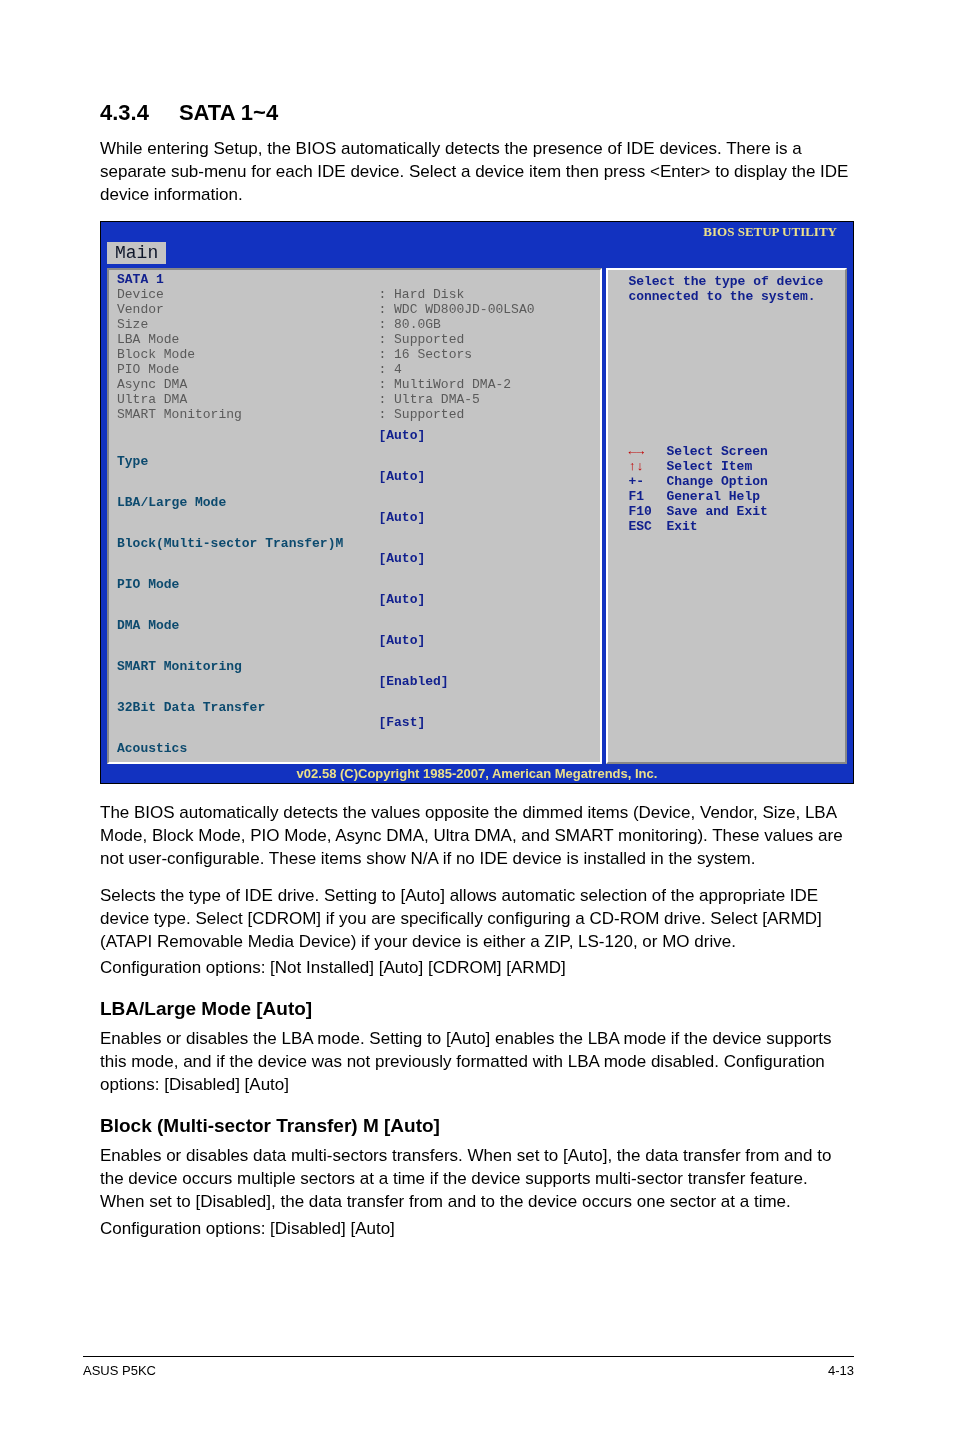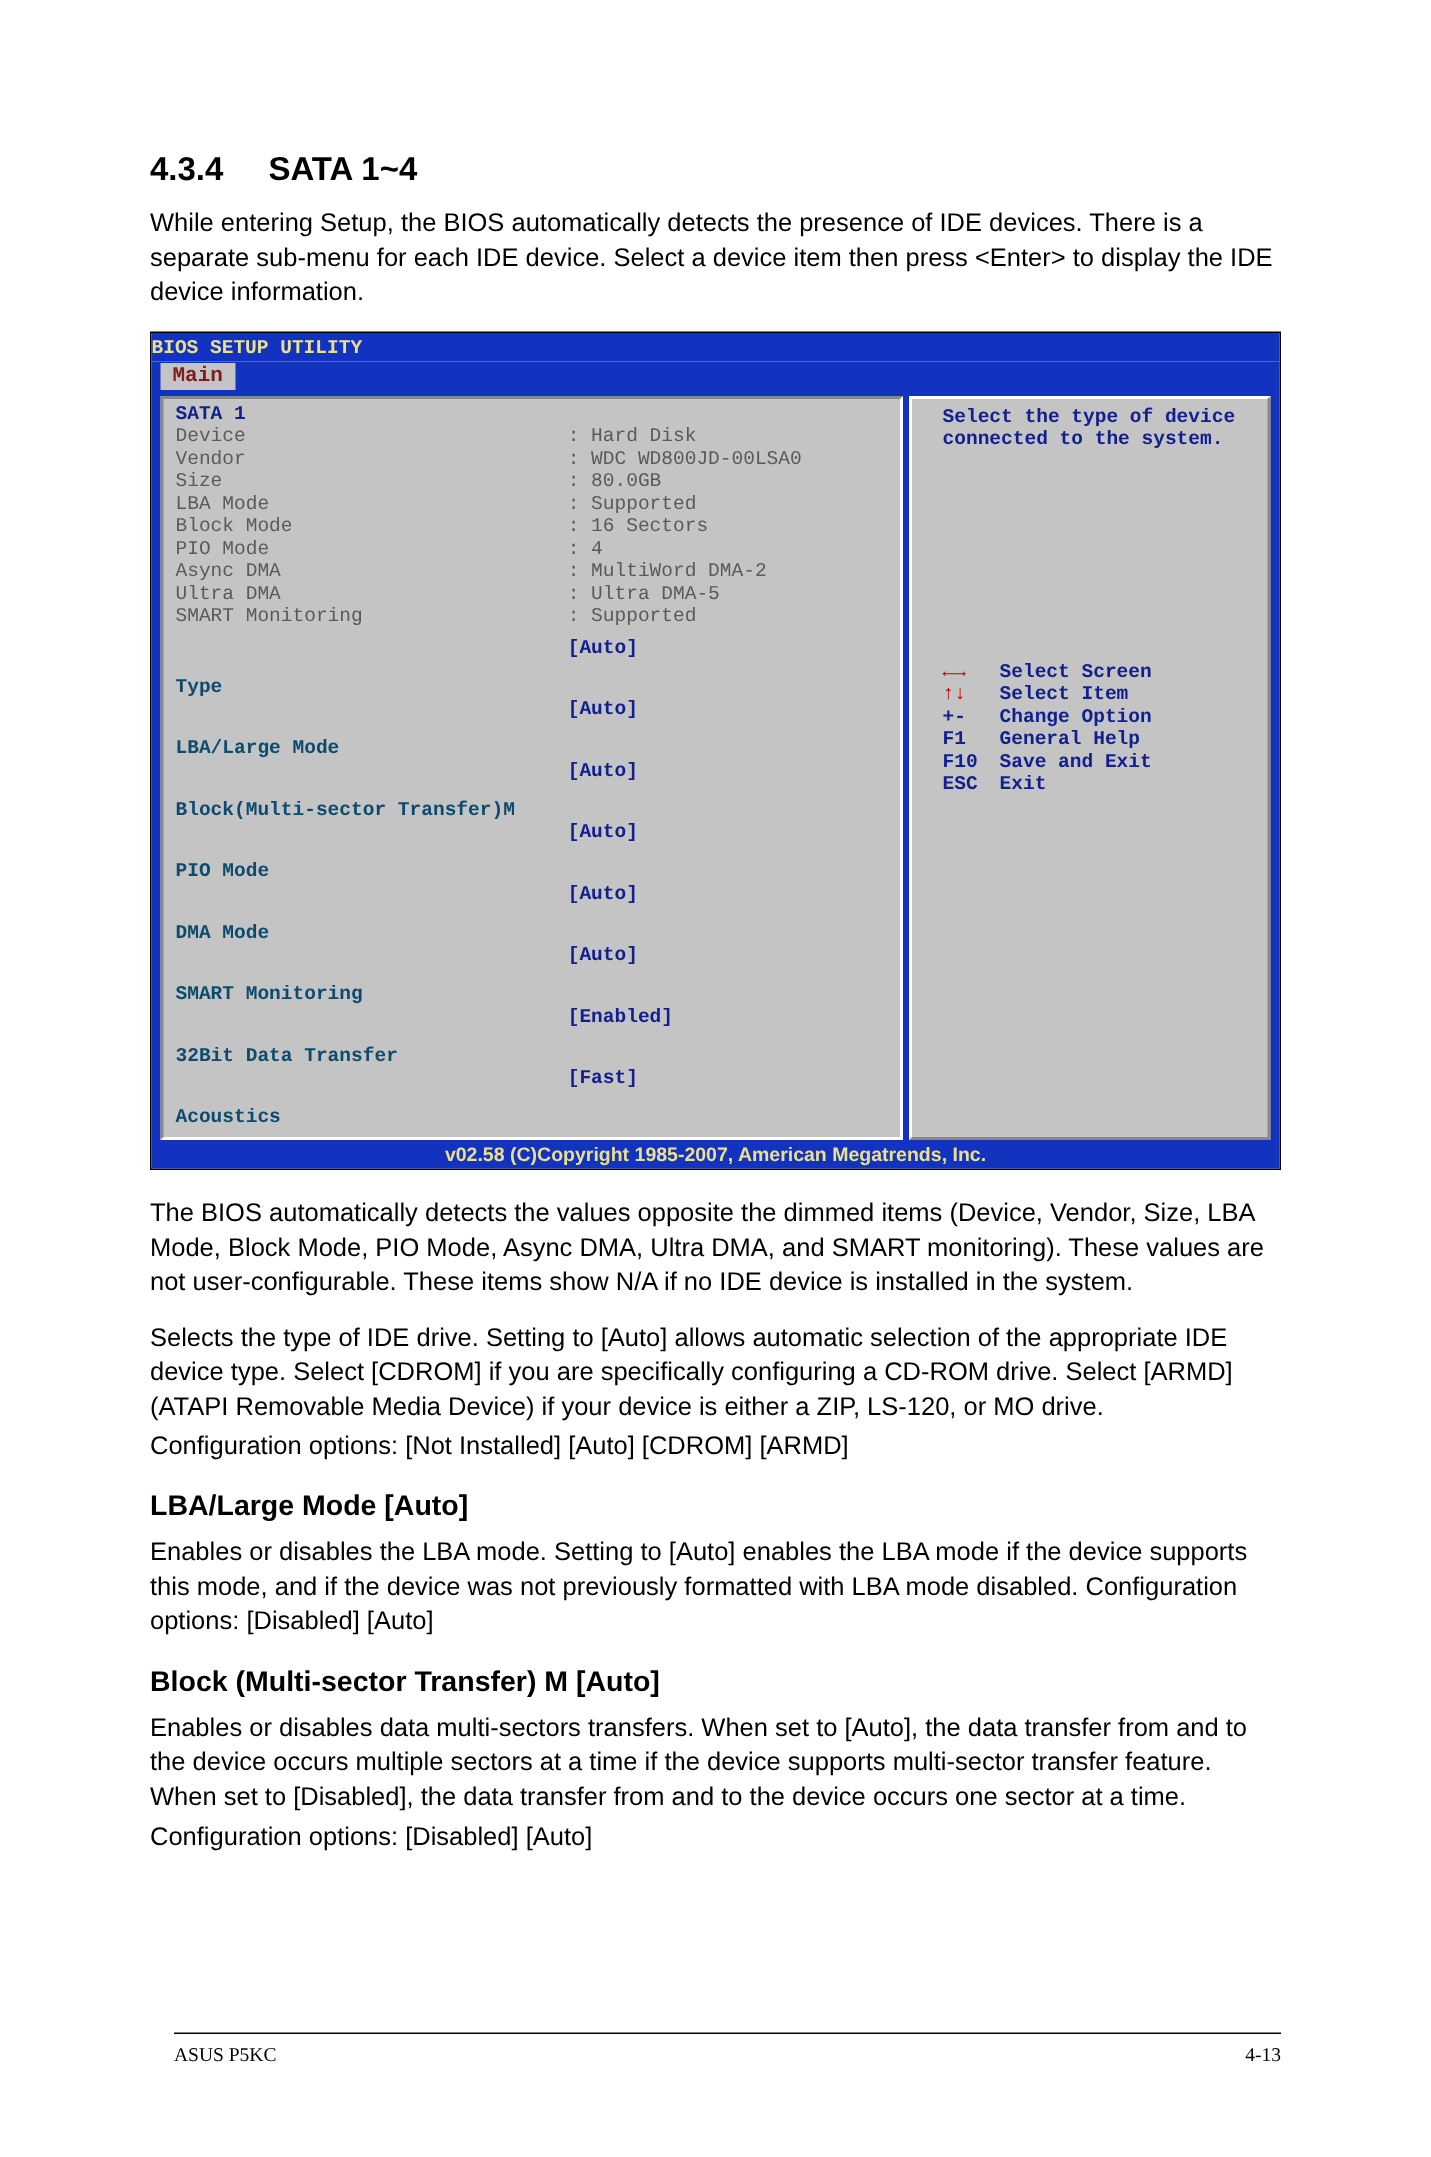--- a/index.html
+++ b/index.html
@@ -4,39 +4,39 @@
   <style>
     * { margin: 0; padding: 0; box-sizing: border-box; }
     html, body { width: 954px; height: 1438px; background: #fff; font-family: Arial, Helvetica, sans-serif; color: #000; }
     .page { padding: 100px 100px 40px 100px; position: relative; min-height: 1408px; }
     .section-num { font-weight: bold; font-size: 22px; margin-bottom: 12px; }
     .section-num .num { display: inline-block; margin-right: 30px; }
     .para { font-size: 17px; line-height: 1.35; margin-bottom: 14px; }
     .h2 { font-weight: bold; font-size: 19px; margin-top: 18px; margin-bottom: 8px; }
 
     .bios-wrap { border: 1px solid #000; margin: 14px 0 18px 0; }
-    .bios-header { background: #1232C0; color: #ECE08A; font-family: Liberation Mono, monospace; font-weight: bold; font-size: 13px; padding: 2px 0; text-align: left; }
+    .bios-header { background: #1232C0; color: #ECE08A; font-family: Liberation Serif, serif; font-weight: bold; font-size: 13px; padding: 2px 16px; text-align: right; }
     .bios-tabs { background: #1232C0; padding: 0 6px 4px 6px; }
-    .bios-tab { display: inline-block; background: #C4C4C4; color: #7f1d1d; font-family: "Courier New", monospace; font-weight: bold; font-size: 14px; padding: 1px 8px; }
+    .bios-tab { display: inline-block; background: #C4C4C4; color: #0f172a; font-family: "Courier New", monospace; font-weight: normal; font-size: 18px; padding: 1px 8px; }
     .bios-body { display: flex; background: #1232C0; }
     .bios-left { flex: 1; background: #C4C4C4; margin: 0 0 0 6px; border-top: 2px solid #888; border-left: 2px solid #888; border-right: 2px solid #fff; border-bottom: 2px solid #fff; padding: 2px 8px 6px 8px; font-family: Liberation Mono, monospace; font-size: 13px; color: #5a5a5a; }
     .bios-right { width: 32%; margin: 0 6px 0 4px; border-top: 2px solid #fff; border-left: 2px solid #fff; border-right: 2px solid #888; border-bottom: 2px solid #888; background: #C4C4C4; padding: 4px 20px; font-family: "Courier New", monospace; font-weight: bold; font-size: 13px; color: #11208E; }
     .bios-left .title { color: #11208E; font-weight: bold; }
     .bios-left .opt-label { color: #0c4a6e; font-weight: bold; margin-top: 26px; }
     .bios-left .opt-val { color: #11208E; font-weight: bold; }
     .bios-row { display: flex; }
     .bios-row .l { width: 55%; white-space: pre; }
     .bios-row .v { white-space: pre; }
     .bios-footer { background: #1232C0; color: #ECE08A; font-family: Liberation Sans, sans-serif; font-weight: bold; font-size: 13px; text-align: center; padding: 2px 0; }
     .help-row { display: flex; }
     .help-row .k { width: 38px; }
     .help-spacer { height: 140px; }
     .glyph { color: #C00000; font-weight: bold; }
 
-    .footer { position: absolute; bottom: 30px; left: 116px; right: 100px; border-top: 1px solid #000; font-size: 13px; padding-top: 6px; display: flex; justify-content: space-between; font-family: Liberation Serif, serif; }
+    .footer { position: absolute; bottom: 30px; left: 83px; right: 100px; border-top: 1px solid #000; font-size: 13px; padding-top: 6px; display: flex; justify-content: space-between; }
   </style>
 </head>
 <body>
 
 <div class="page">
 
   <div class="section-num">
     <span class="num">4.3.4</span><span>SATA 1~4</span>
   </div>
 

